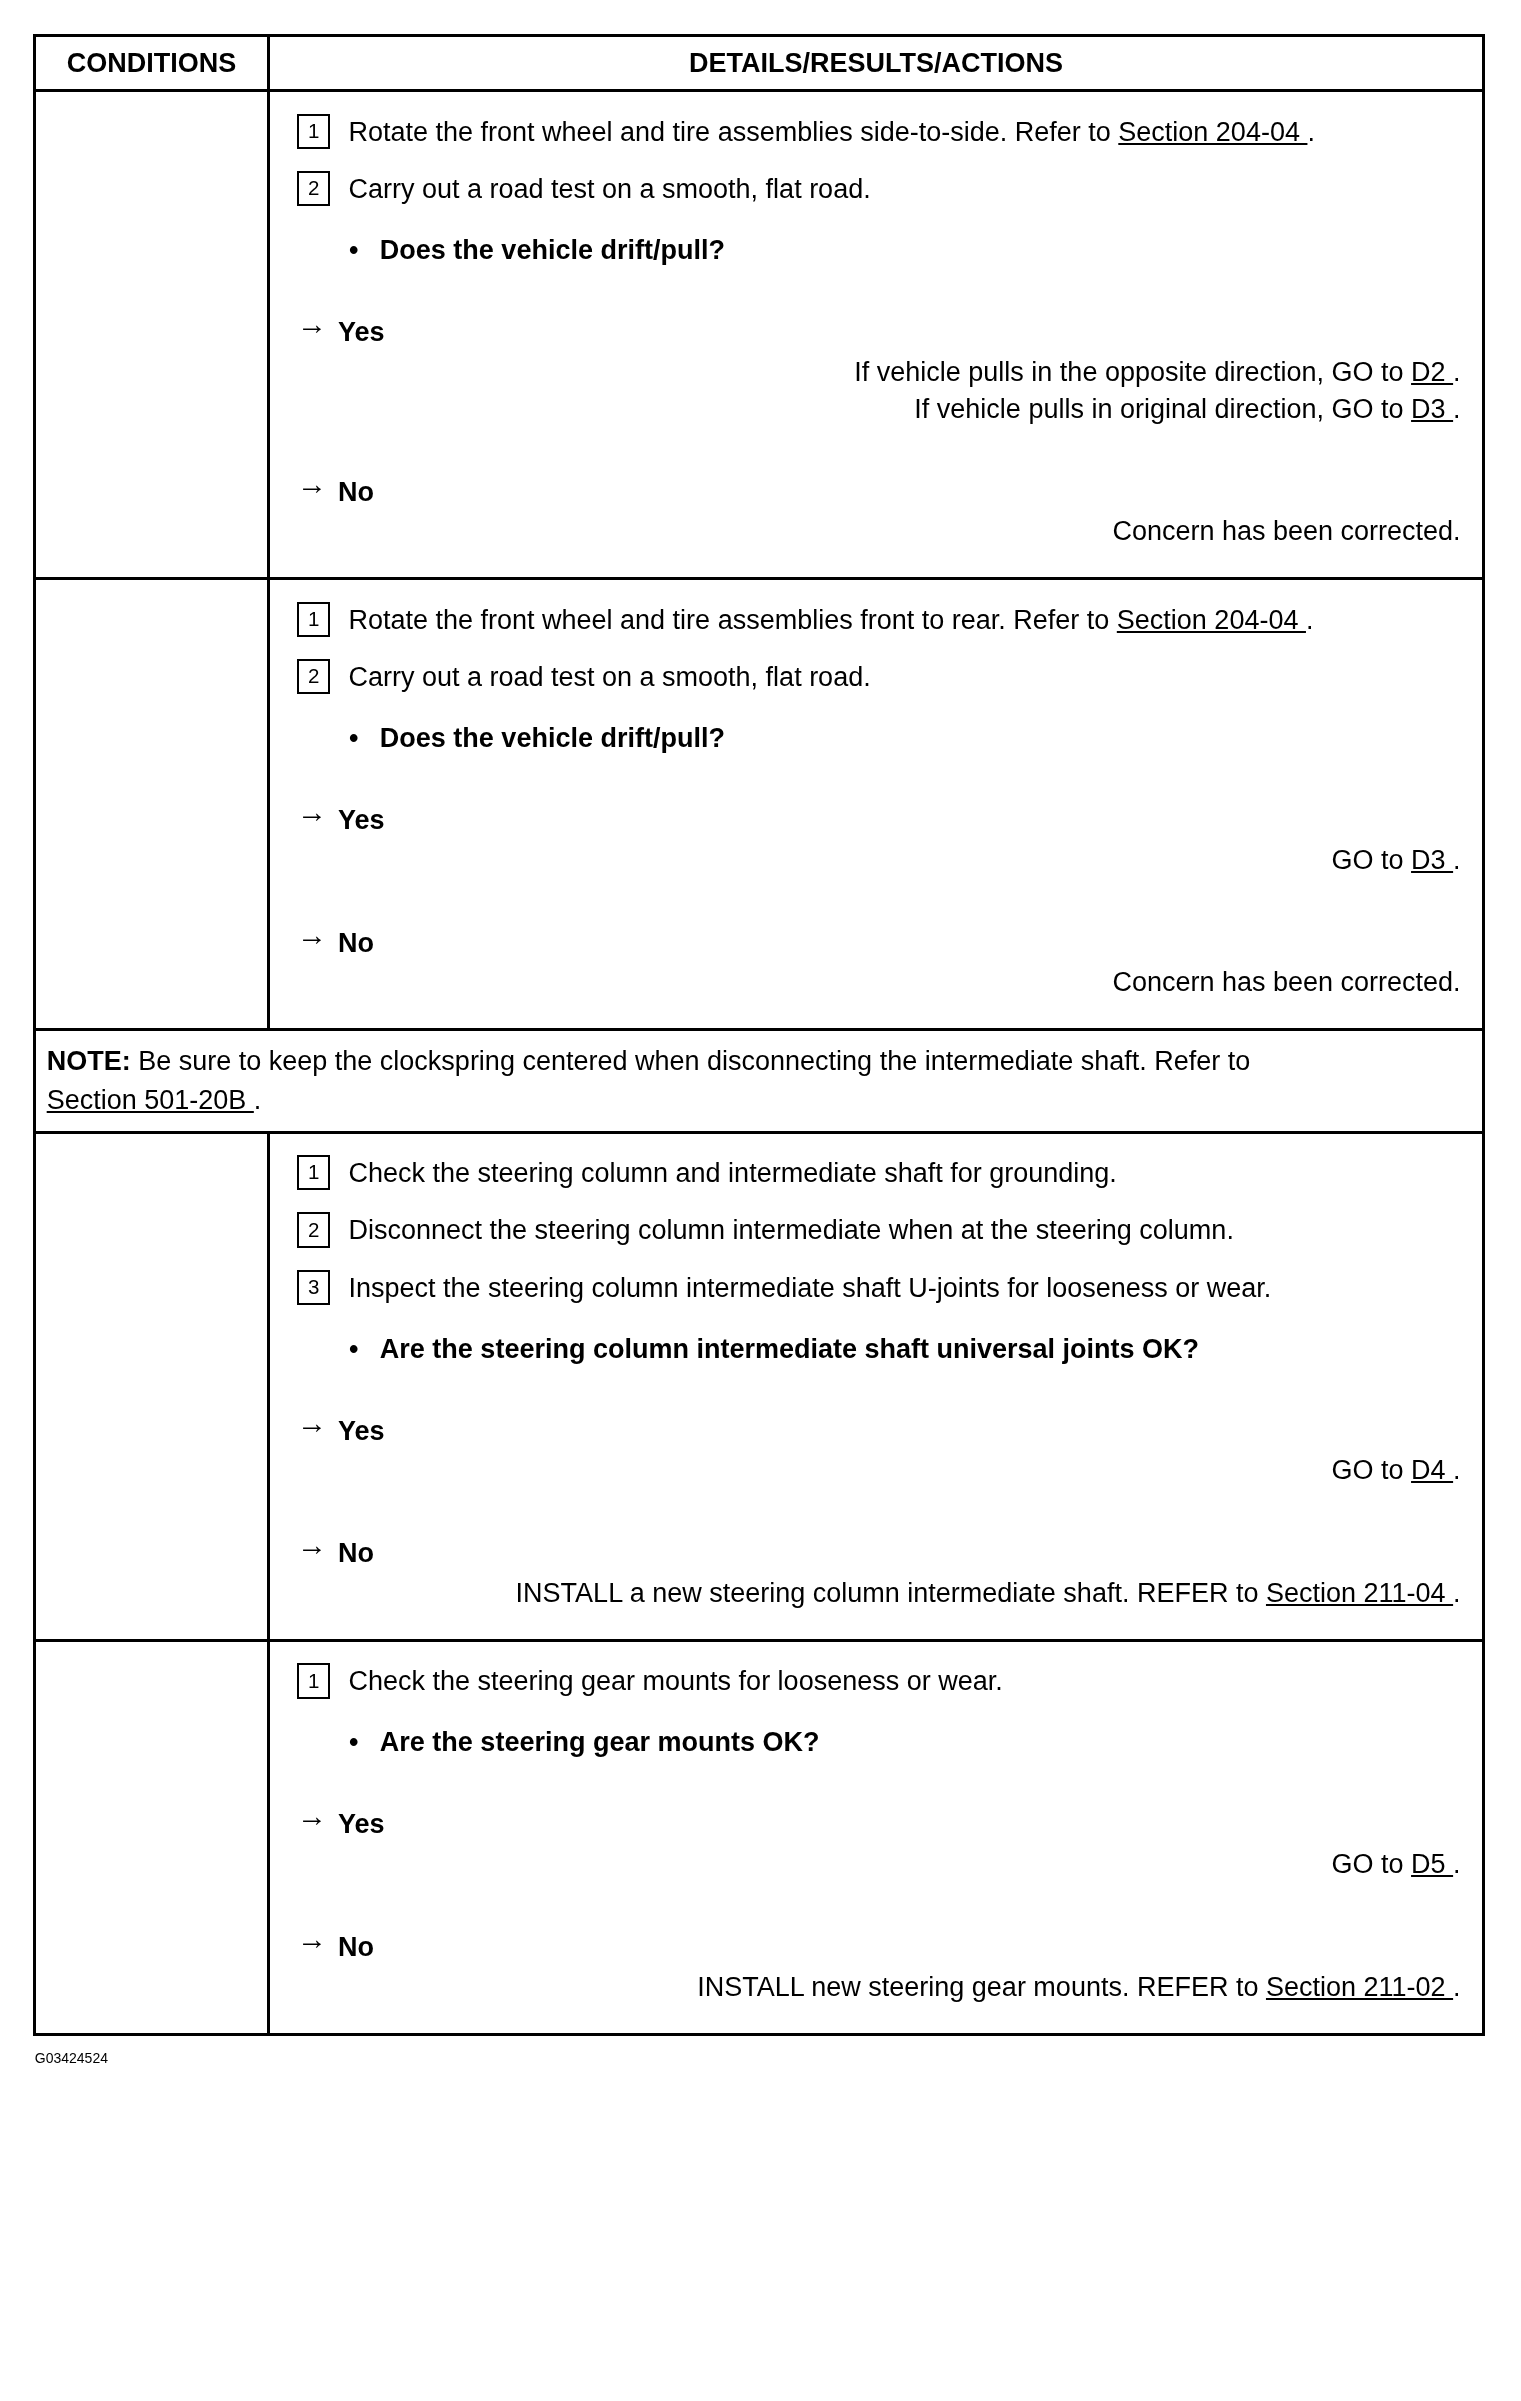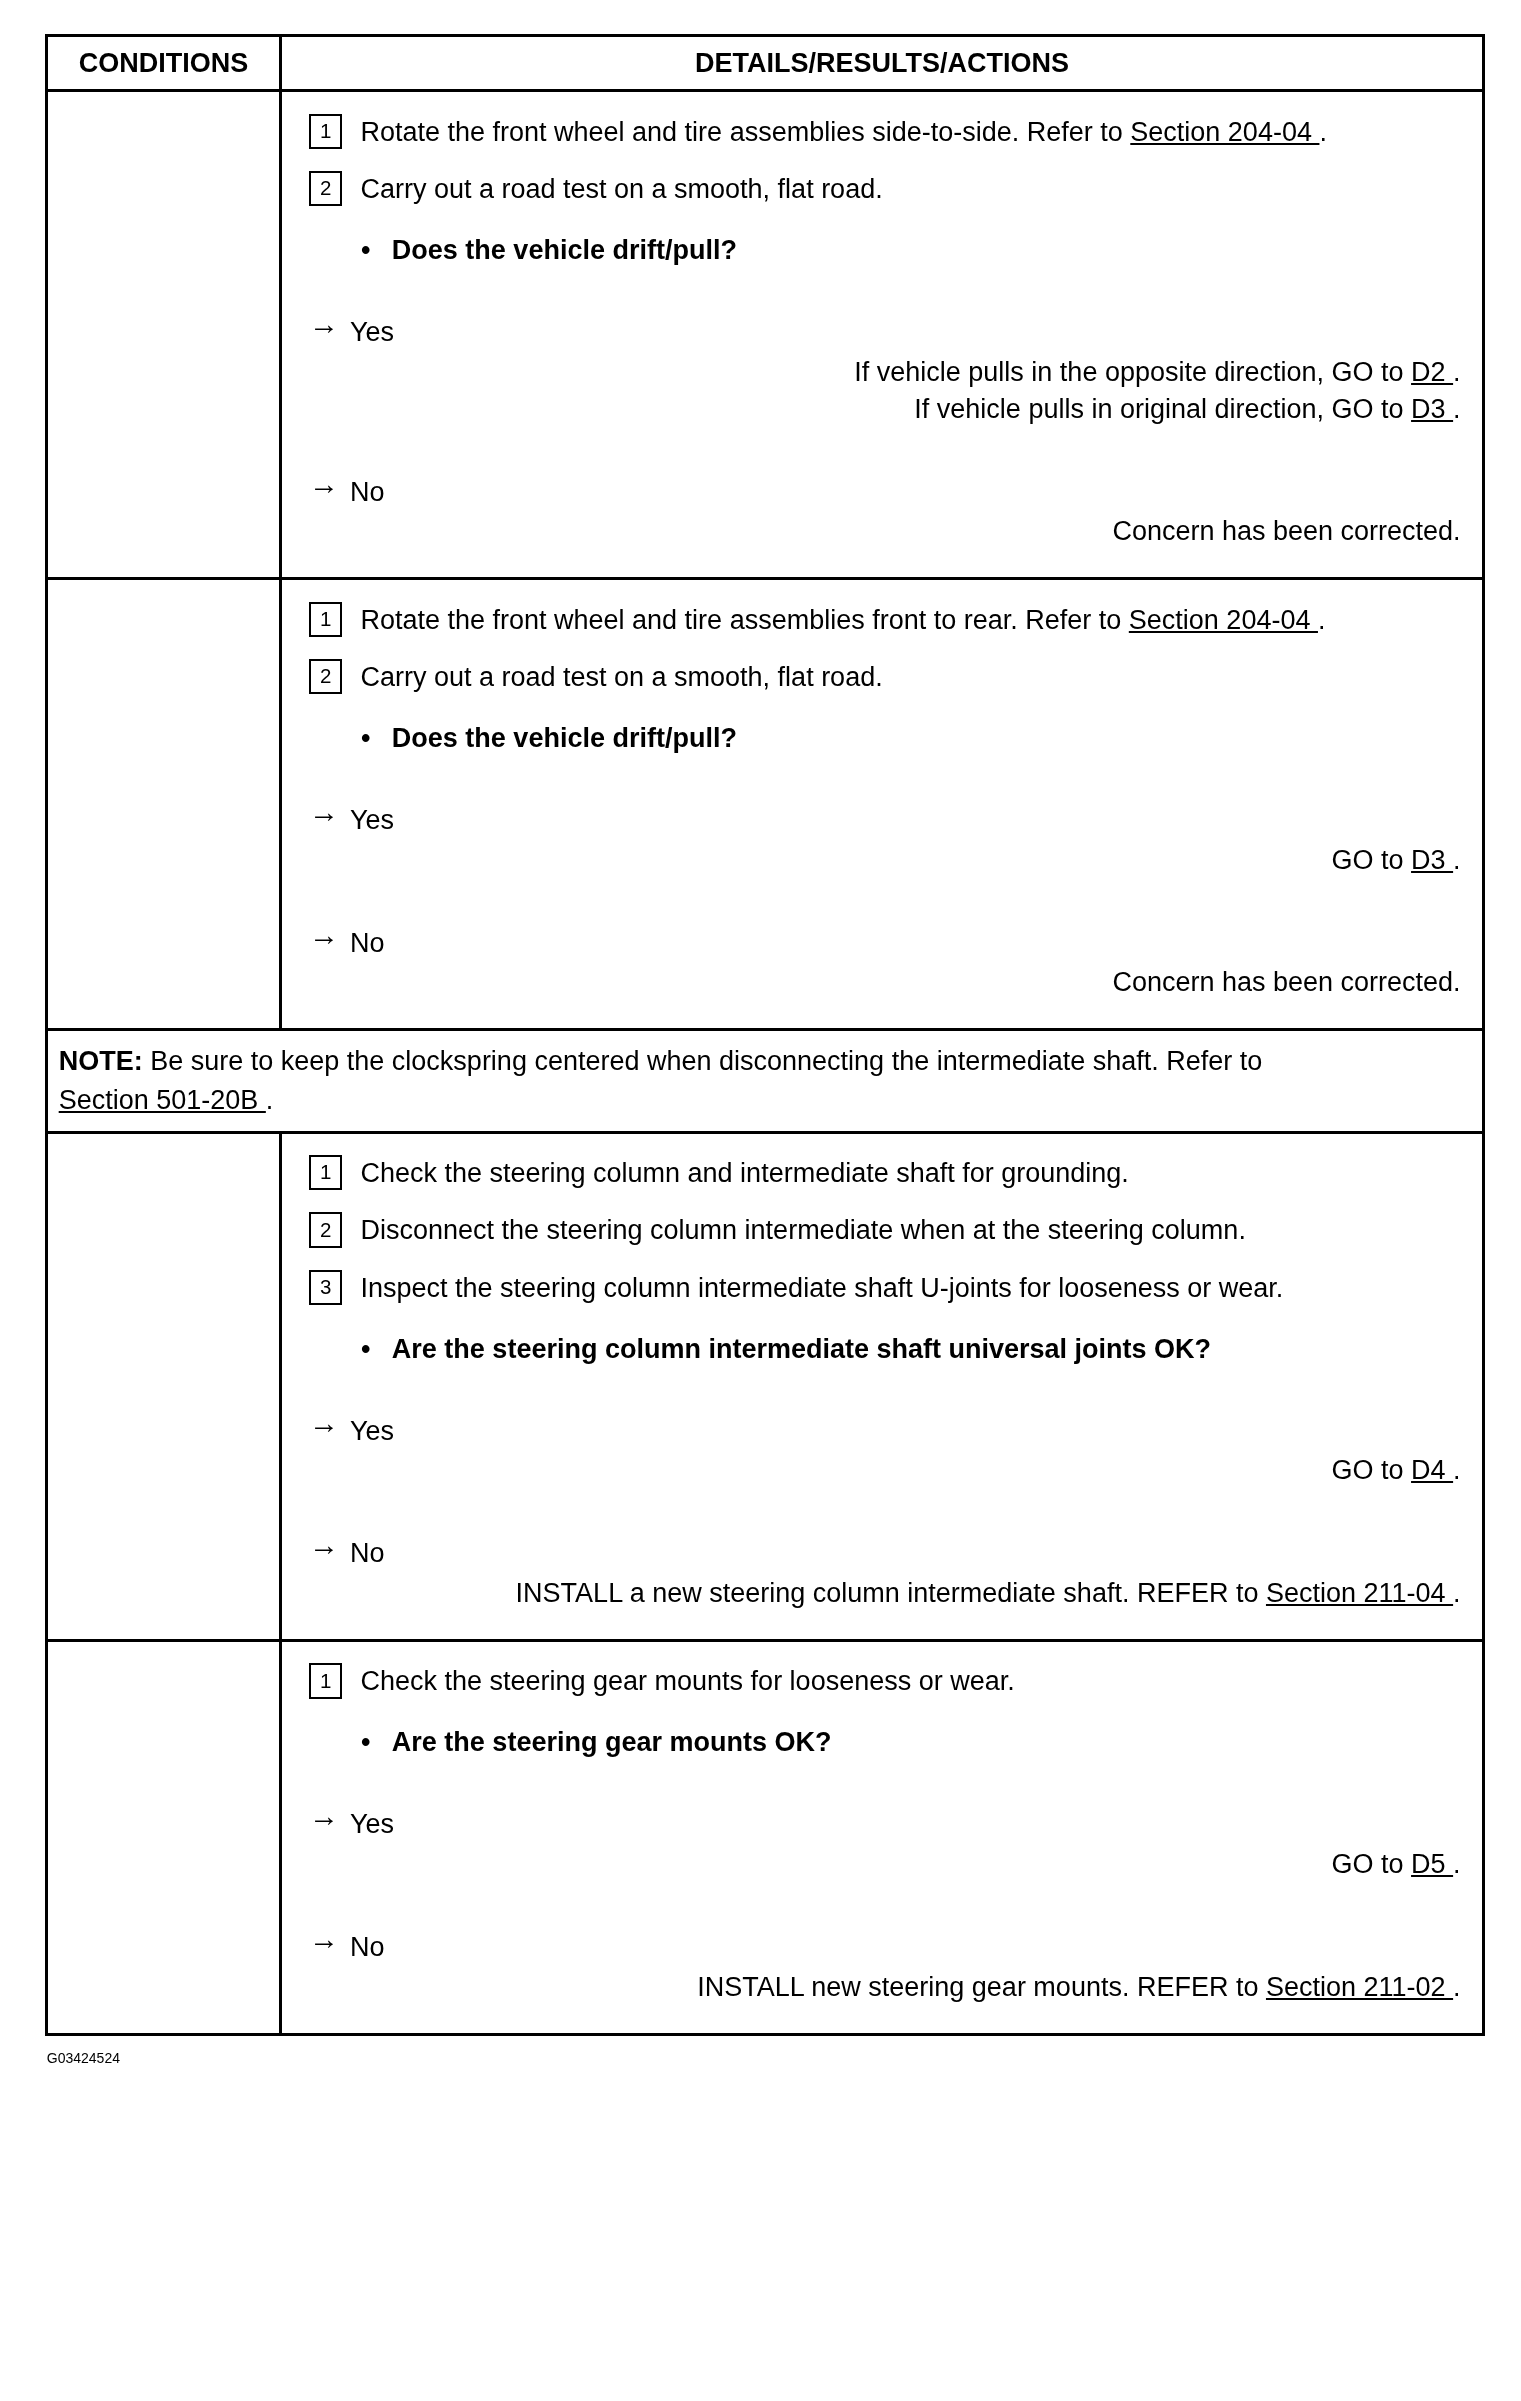--- a/index.html
+++ b/index.html
@@ -5,21 +5,21 @@
   * { box-sizing: border-box; }
   html, body { margin: 0; padding: 0; }
   body {
     width: 1522px;
     min-height: 2401px;
     background: #ffffff;
     color: #000000;
     font-family: "Liberation Sans", "DejaVu Sans", sans-serif;
     font-size: 27px;
   }
-  .page { padding: 34px 37px 0 45px; }
+  .page { padding: 34px 37px 0 33px; }
 
   table.pinpoint {
     border-collapse: collapse;
     width: 100%;
     table-layout: fixed;
   }
   .pinpoint th, .pinpoint td {
     border: 3.6px solid #000000;
     vertical-align: top;
   }
@@ -64,21 +64,21 @@
 
   .result { margin-top: 46px; }
   .result-head { display: flex; align-items: baseline; }
   .arrow {
     display: inline-block;
     width: 41px;
     font-size: 30px;
     position: relative;
     top: -7.1px;
   }
-  .result-label { font-weight: normal; line-height: 36px; }
+  .result-label { font-weight: bold; line-height: 36px; }
   .result-lines { margin-left: 41px; margin-top: 3.6px; }
   .result-line { line-height: 37px; text-align: right; }
 
   .plink { text-decoration: underline; }
 
   .figure-id {
     font-size: 14px;
     margin: 14.3px 0 18px 1.8px;
   }
 </style>

